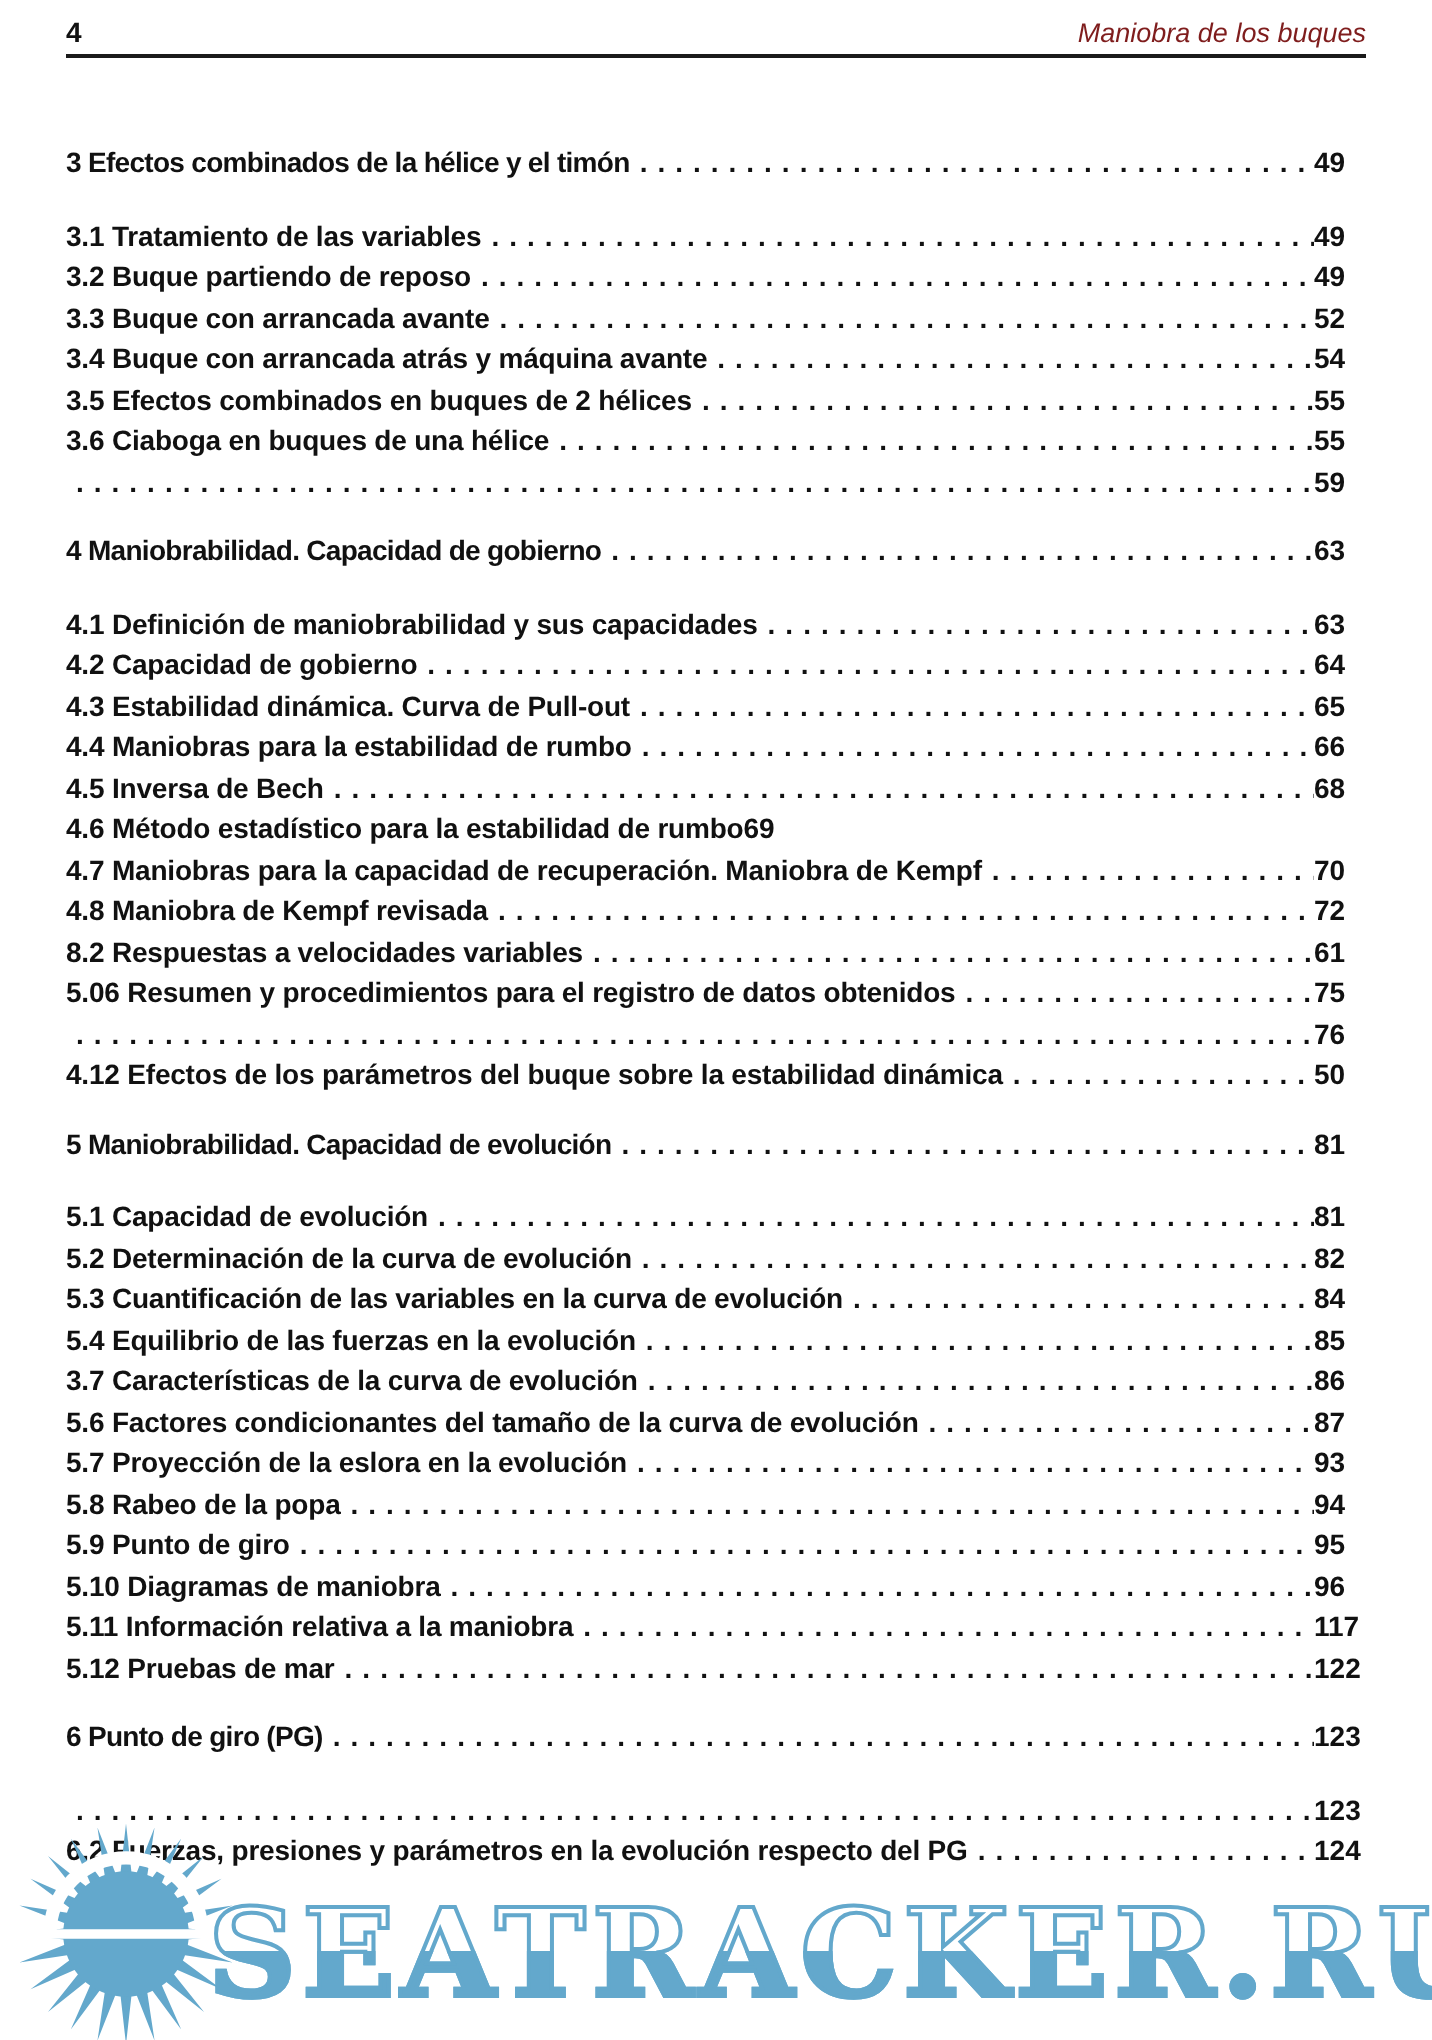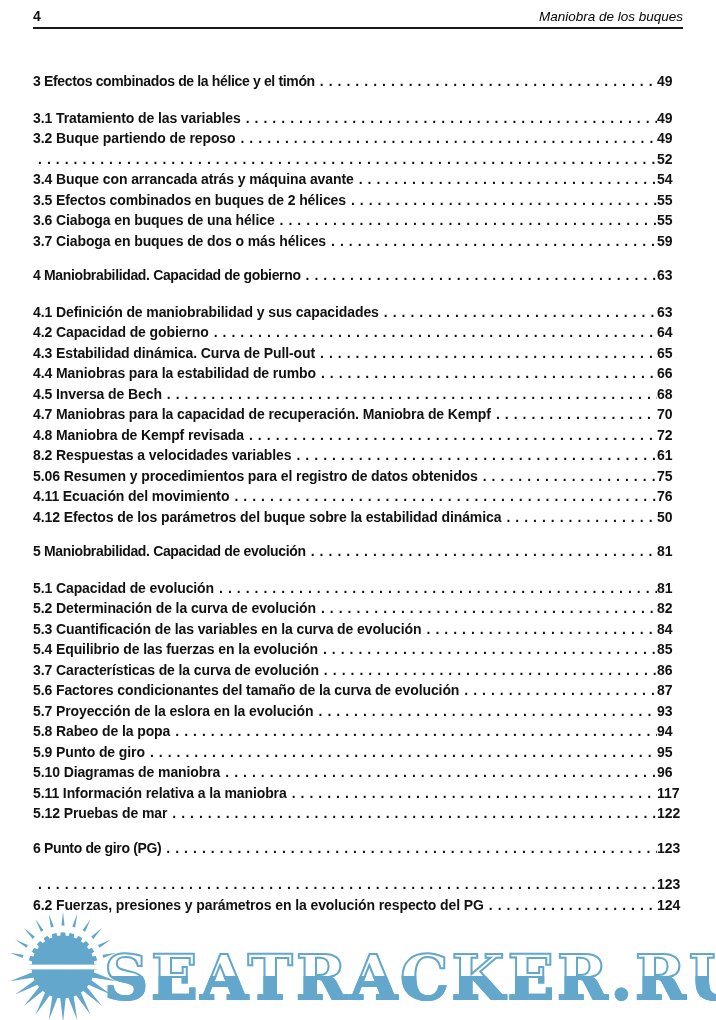--- a/index.html
+++ b/index.html
@@ -13,21 +13,21 @@
   }
   .page { padding: 8px 33px 0 33px; }
 
   
   .header-row {
     display: flex;
     justify-content: space-between;
     align-items: baseline;
   }
   .header-pagenum { font-size: 14px; font-weight: 700; }
-  .header-title   { font-size: 13.5px; font-style: italic; color: #000000; }
+  .header-title   { font-size: 13.5px; font-style: italic; color: #7f1d1d; }
   .header-rule {
     border: none;
     border-top: 2px solid #1a1a1a;
     margin-top: 3px;
     margin-bottom: 42px;
   }
 
   
   .toc-row {
     display: flex;
@@ -111,20 +111,21 @@
     <span class="pagenum">49</span>
   </div>
 
   <div class="toc-row section-row">
     <span class="label">3.2 Buque partiendo de reposo</span>
     <span class="dots">..........................................................................................</span>
     <span class="pagenum">49</span>
   </div>
 
   <div class="toc-row section-row">
+    <span class="label">3.3 Buque con arrancada avante</span>
     <span class="dots">..........................................................................................</span>
     <span class="pagenum">52</span>
   </div>
 
   <div class="toc-row section-row">
     <span class="label">3.4 Buque con arrancada atrás y máquina avante</span>
     <span class="dots">..........................................................................................</span>
     <span class="pagenum">54</span>
   </div>
 
@@ -134,21 +135,20 @@
     <span class="pagenum">55</span>
   </div>
 
   <div class="toc-row section-row">
     <span class="label">3.6 Ciaboga en buques de una hélice</span>
     <span class="dots">..........................................................................................</span>
     <span class="pagenum">55</span>
   </div>
 
   <div class="toc-row section-row">
-    <span class="label">3.7 Ciaboga en buques de dos o más hélices</span>
     <span class="dots">..........................................................................................</span>
     <span class="pagenum">59</span>
   </div>
 </div>
   <div class="toc-row chapter-row">
     <span class="label">4 Maniobrabilidad. Capacidad de gobierno</span>
     <span class="dots">..........................................................................................</span>
     <span class="pagenum">63</span>
   </div>
 <div class="section-group">
@@ -175,20 +175,25 @@
     <span class="dots">..........................................................................................</span>
     <span class="pagenum">66</span>
   </div>
 
   <div class="toc-row section-row">
     <span class="label">4.5 Inversa de Bech</span>
     <span class="dots">..........................................................................................</span>
     <span class="pagenum">68</span>
   </div>
 
+  <div class="toc-row section-row">
+    <span class="label">4.6 Método estadístico para la estabilidad de rumbo69</span>
+    <span class="dots" style="visibility: hidden;">..........................................................................................</span>
+    <span class="pagenum"></span>
+  </div>
 
   <div class="toc-row section-row">
     <span class="label">4.7 Maniobras para la capacidad de recuperación. Maniobra de Kempf</span>
     <span class="dots">..........................................................................................</span>
     <span class="pagenum">70</span>
   </div>
 
   <div class="toc-row section-row">
     <span class="label">4.8 Maniobra de Kempf revisada</span>
     <span class="dots">..........................................................................................</span>
@@ -201,21 +206,20 @@
     <span class="pagenum">61</span>
   </div>
 
   <div class="toc-row section-row">
     <span class="label">5.06 Resumen y procedimientos para el registro de datos obtenidos</span>
     <span class="dots">..........................................................................................</span>
     <span class="pagenum">75</span>
   </div>
 
   <div class="toc-row section-row">
-    <span class="label">4.11 Ecuación del movimiento</span>
     <span class="dots">..........................................................................................</span>
     <span class="pagenum">76</span>
   </div>
 
   <div class="toc-row section-row">
     <span class="label">4.12 Efectos de los parámetros del buque sobre la estabilidad dinámica</span>
     <span class="dots">..........................................................................................</span>
     <span class="pagenum">50</span>
   </div>
 </div>

